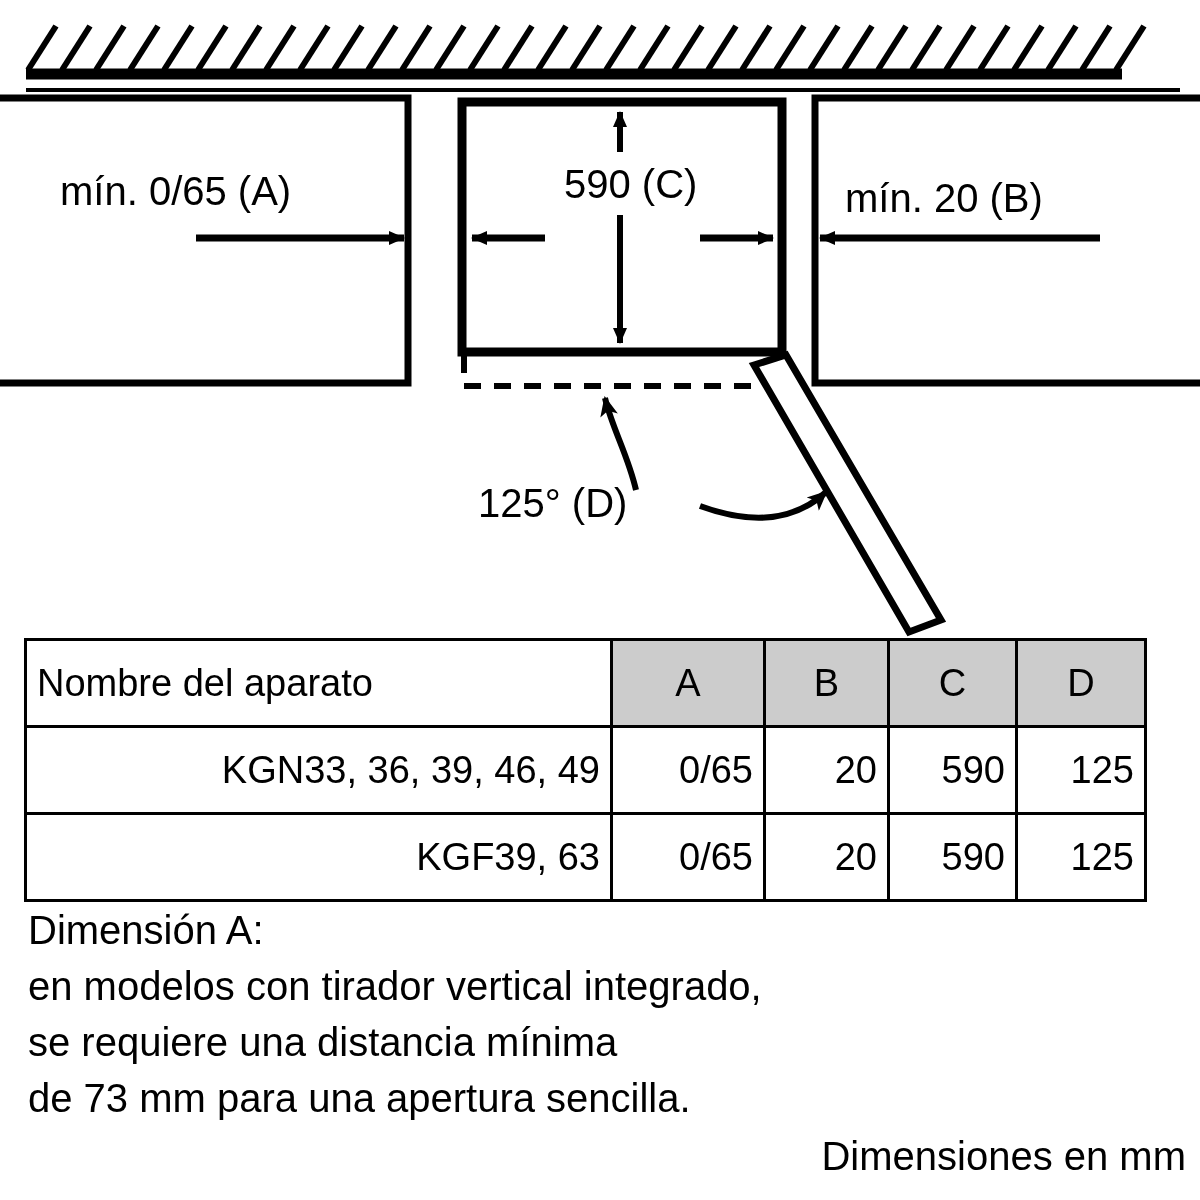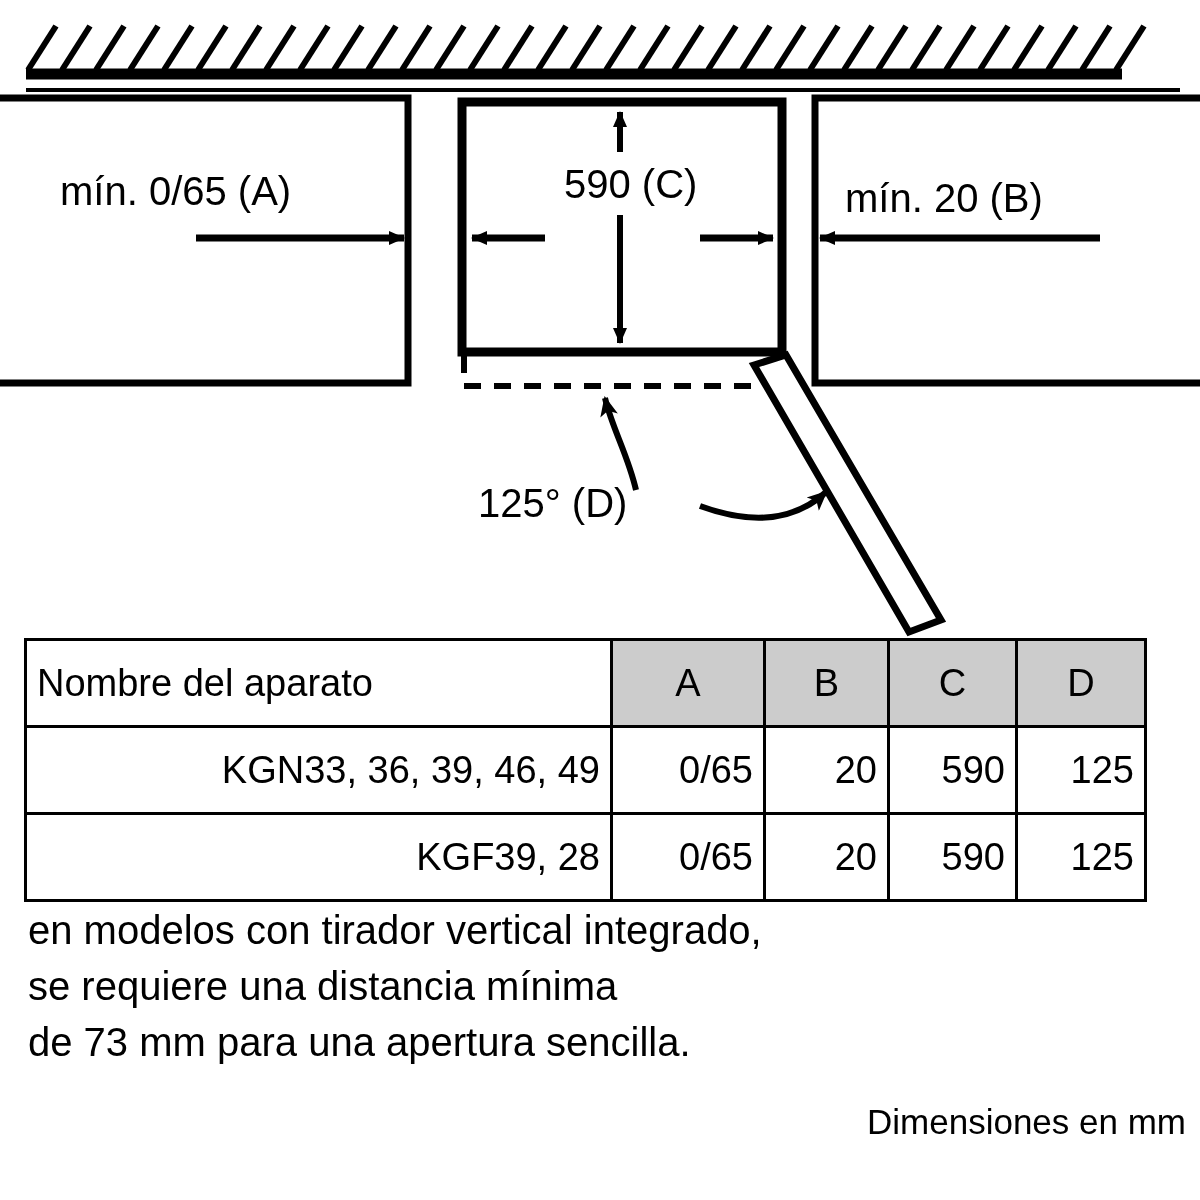--- a/index.html
+++ b/index.html
@@ -81,23 +81,23 @@
     width: 1150px;
     font-family: "Liberation Sans", sans-serif;
     font-size: 40px;
     line-height: 1.40;
     color: #000000;
   }
   .notes div { white-space: nowrap; }
   .units-line {
     position: absolute;
     right: 14px;
-    top: 1102px;
-    font-family: "Liberation Sans", sans-serif;
-    font-size: 35px;
+    top: 1134px;
+    font-family: "Liberation Sans", sans-serif;
+    font-size: 40px;
     color: #000000;
     white-space: nowrap;
   }
 </style>
 </head>
 <body>
 
 <div id="root">
 
   <svg class="diagram-svg" viewBox="0 0 1200 640">
@@ -203,30 +203,31 @@
     </thead>
     <tbody>
       <tr>
         <td>KGN33, 36, 39, 46, 49</td>
         <td class="val">0/65</td>
         <td class="val">20</td>
         <td class="val">590</td>
         <td class="val">125</td>
       </tr>
       <tr>
-        <td>KGF39, 28</td>
+        <td>KGF39, 63</td>
         <td class="val">0/65</td>
         <td class="val">20</td>
         <td class="val">590</td>
         <td class="val">125</td>
       </tr>
     </tbody>
   </table>
 
   <div class="notes">
+    <div>Dimensión A:</div>
     <div>en modelos con tirador vertical integrado,</div>
     <div>se requiere una distancia mínima</div>
     <div>de 73 mm para una apertura sencilla.</div>
   </div>
 
   <div class="units-line">Dimensiones en mm</div>
 
 </div>
 
 </body></html>

